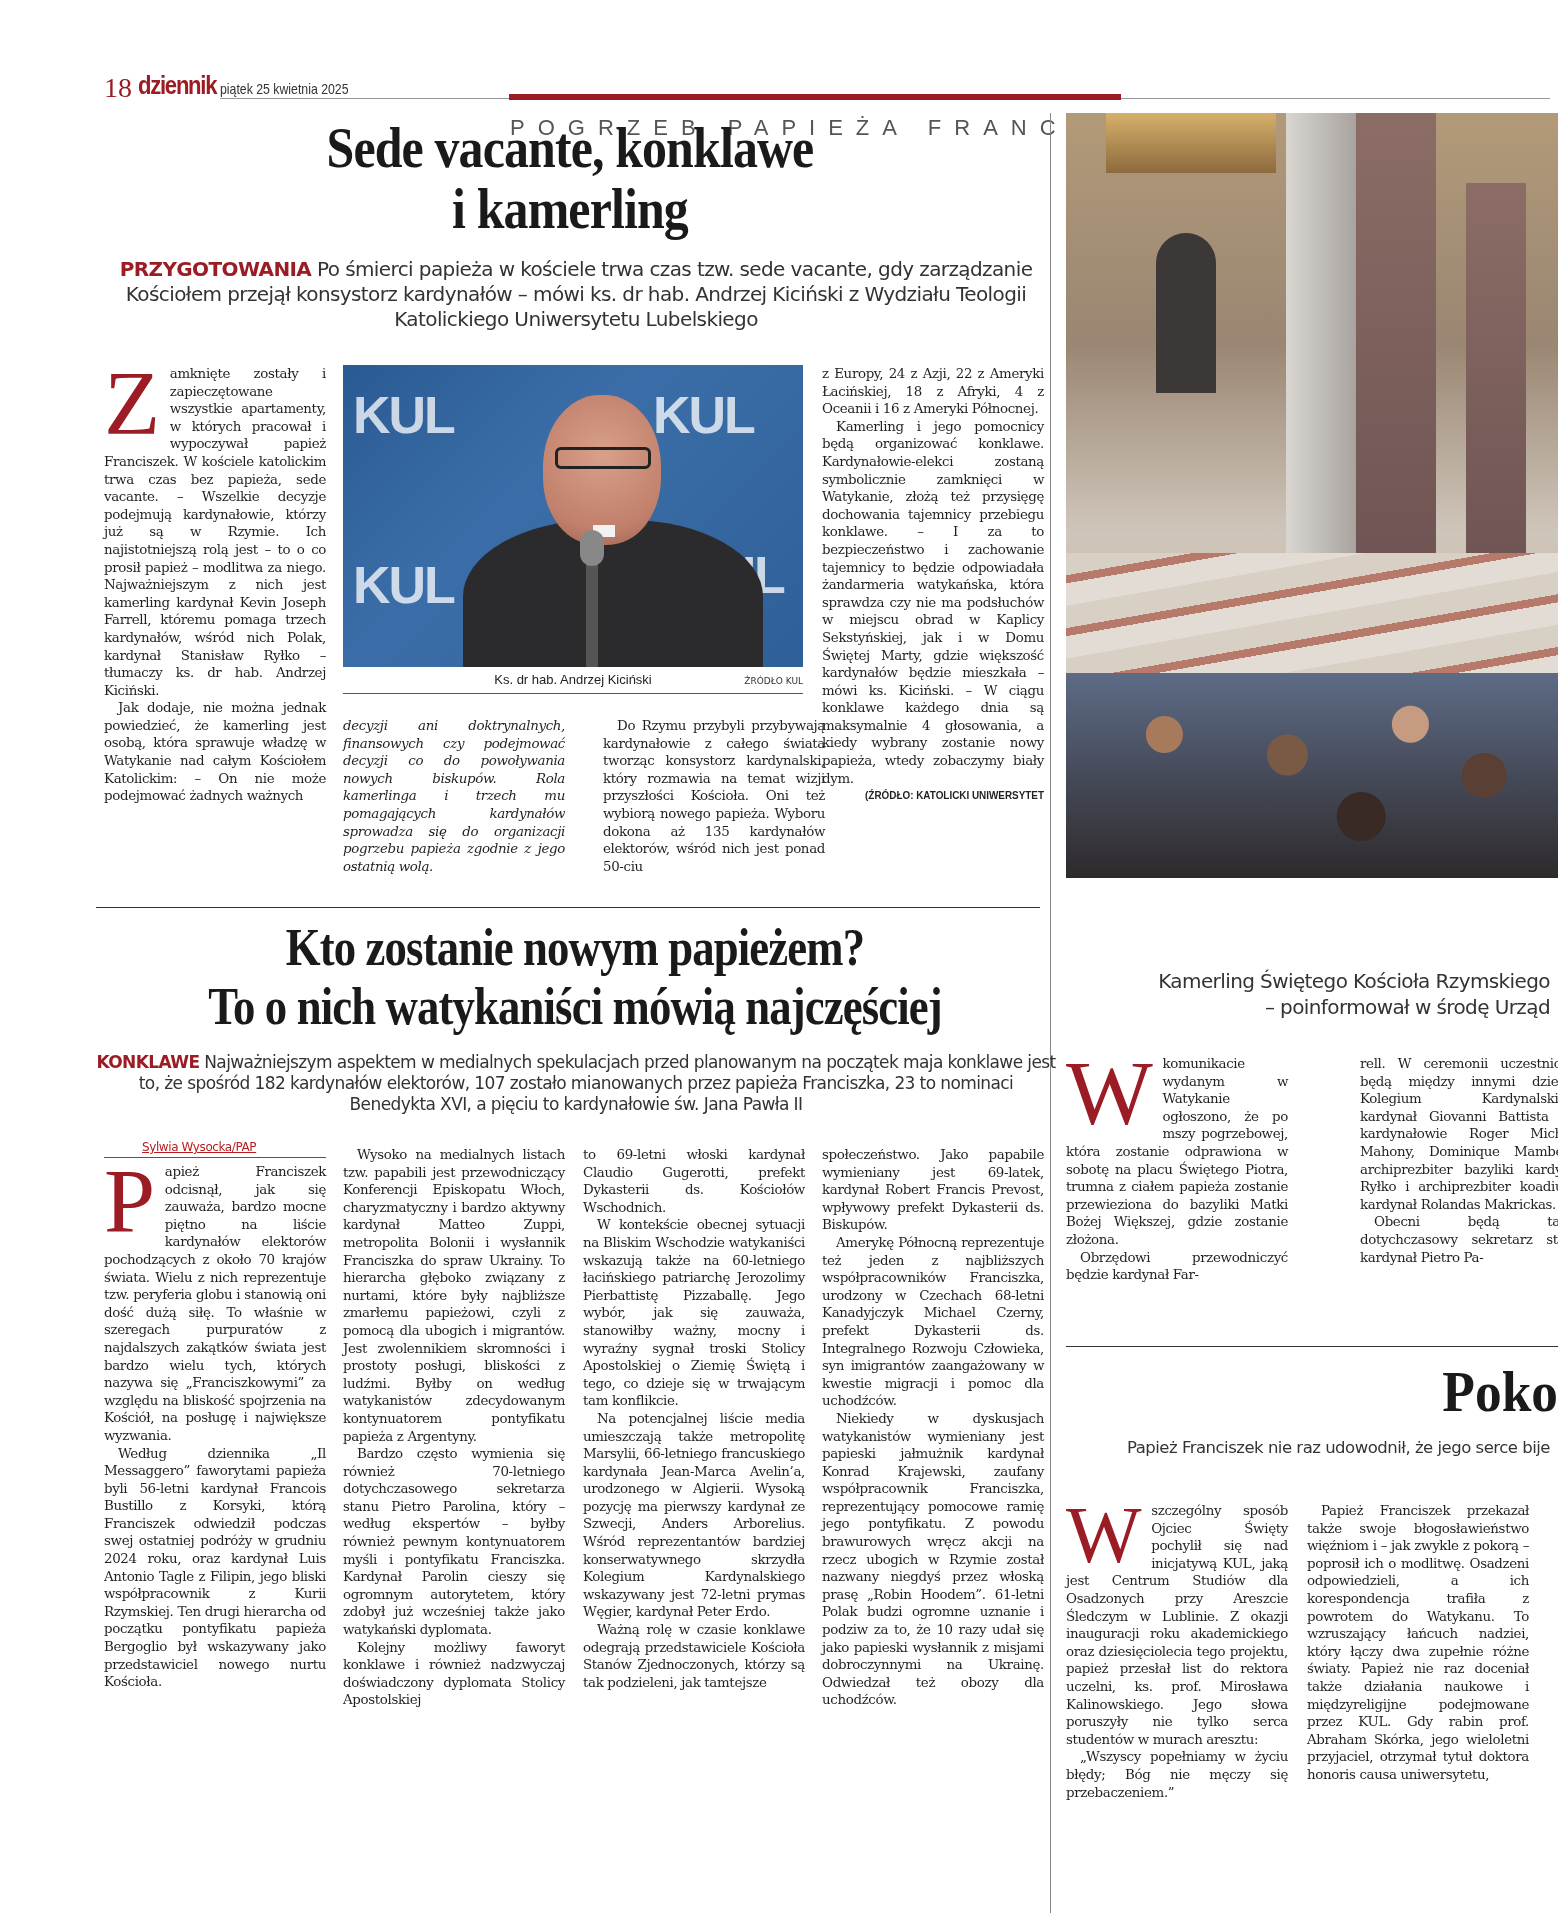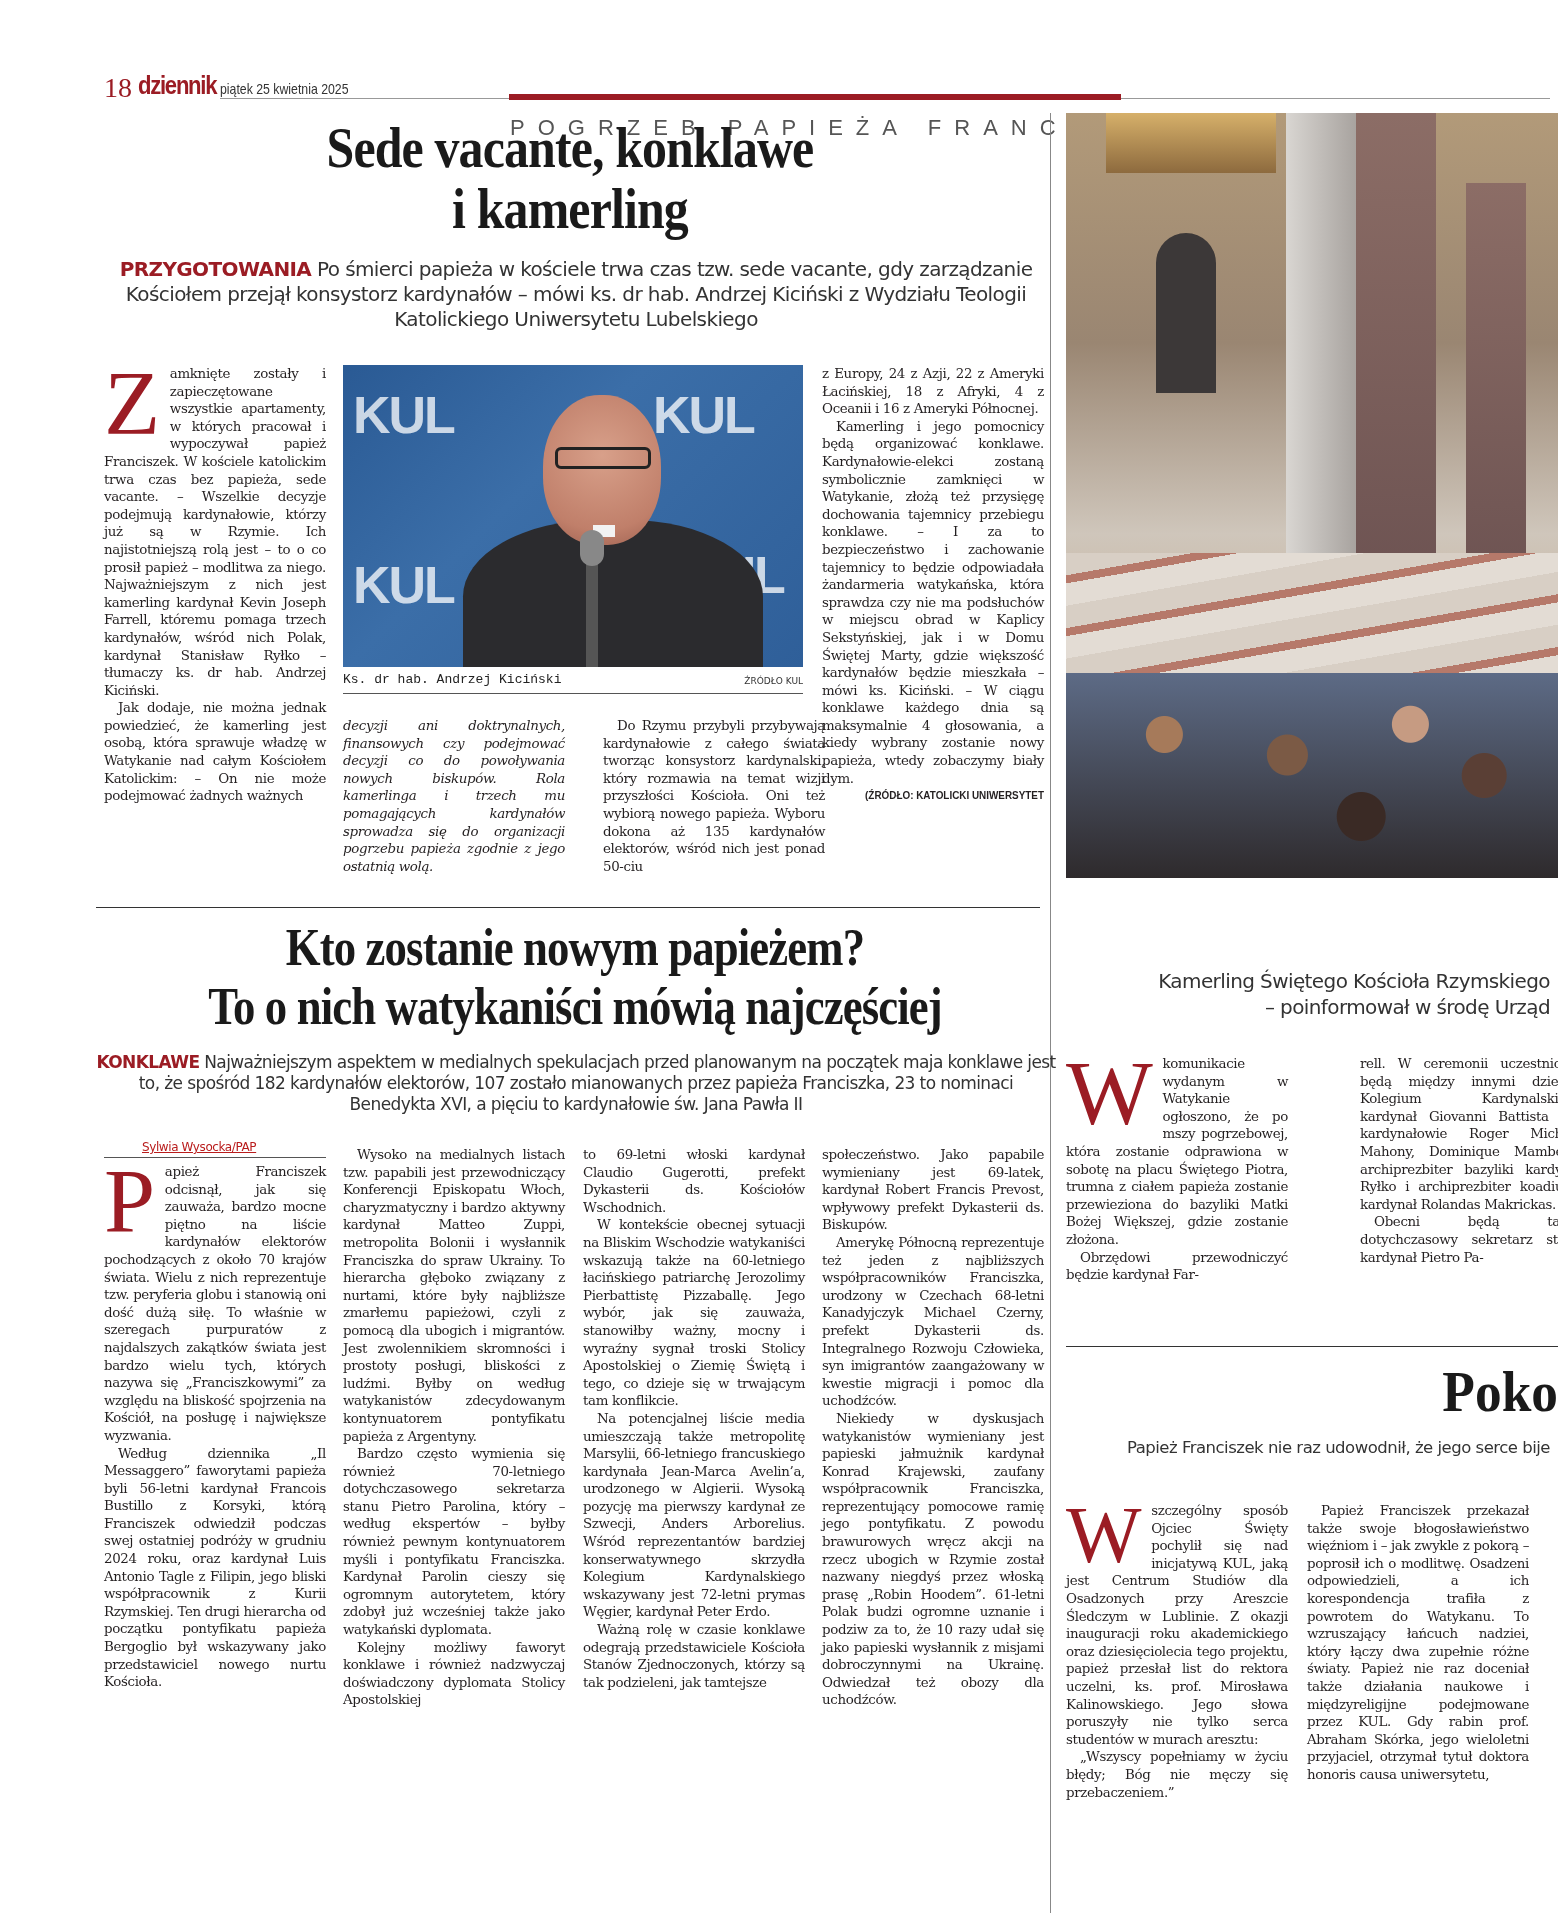--- a/index.html
+++ b/index.html
@@ -40,21 +40,21 @@
 
   
   .photo1 { left: 343px; top: 365px; width: 460px; height: 302px; background: linear-gradient(135deg, #2a5a94 0%, #3b6ea8 40%, #2f5f99 100%); overflow: hidden; }
   .kul { position: absolute; font-family: "Liberation Sans", sans-serif; font-weight: bold; color: rgba(255,255,255,0.75); font-size: 52px; letter-spacing: -2px; }
   .person-head { position: absolute; left: 200px; top: 30px; width: 118px; height: 150px; border-radius: 48% 48% 45% 45%; background: radial-gradient(circle at 50% 40%, #d8a08a 0%, #c07f6a 70%, #9b5f4f 100%); }
   .glasses { position: absolute; left: 212px; top: 82px; width: 96px; height: 22px; border: 3px solid #222; border-radius: 6px; }
   .person-body { position: absolute; left: 120px; top: 155px; width: 300px; height: 170px; border-radius: 45% 45% 0 0; background: #2b2b2e; }
   .collar { position: absolute; left: 250px; top: 160px; width: 22px; height: 12px; background: #f2f2f2; }
   .mic { position: absolute; left: 243px; top: 178px; width: 12px; height: 130px; background: #555; }
   .mic-head { position: absolute; left: 237px; top: 165px; width: 24px; height: 36px; border-radius: 12px; background: #888; }
-  .caption1 { left: 343px; top: 672px; width: 460px; font-family: Liberation Mono, monospace; font-size: 13px; color: #222; }
+  .caption1 { left: 343px; top: 672px; width: 460px; font-family: Liberation Sans, sans-serif; font-size: 13px; color: #222; text-align: center; }
   .credit1 { left: 700px; top: 676px; width: 103px; text-align: right; font-family: "DejaVu Sans", sans-serif; font-size: 9px; color: #333; }
   .caption-line { left: 343px; top: 693px; width: 460px; height: 1px; background: #555; }
 
   
   .photo2 { left: 1066px; top: 113px; width: 492px; height: 765px; overflow: hidden; background: linear-gradient(180deg, #b29a79 0%, #9a8672 30%, #cfc6bb 55%, #c7b39c 70%, #3b3030 100%); }
   .p2-vault { position:absolute; left:40px; top:0; width:170px; height:60px; background: linear-gradient(180deg,#d6b06a,#8d6a3e); }
   .p2-col1 { position:absolute; left:220px; top:0; width:70px; height:470px; background: linear-gradient(90deg,#d9d6d2,#a8a39f); }
   .p2-col2 { position:absolute; left:290px; top:0; width:80px; height:470px; background: linear-gradient(180deg,#8c6d66,#6d5352); }
   .p2-col3 { position:absolute; left:400px; top:70px; width:60px; height:400px; background: linear-gradient(180deg,#8c6d66,#6d5352); }
   .p2-arch { position:absolute; left:90px; top:120px; width:60px; height:160px; background:#3c3838; border-radius: 30px 30px 0 0; }

